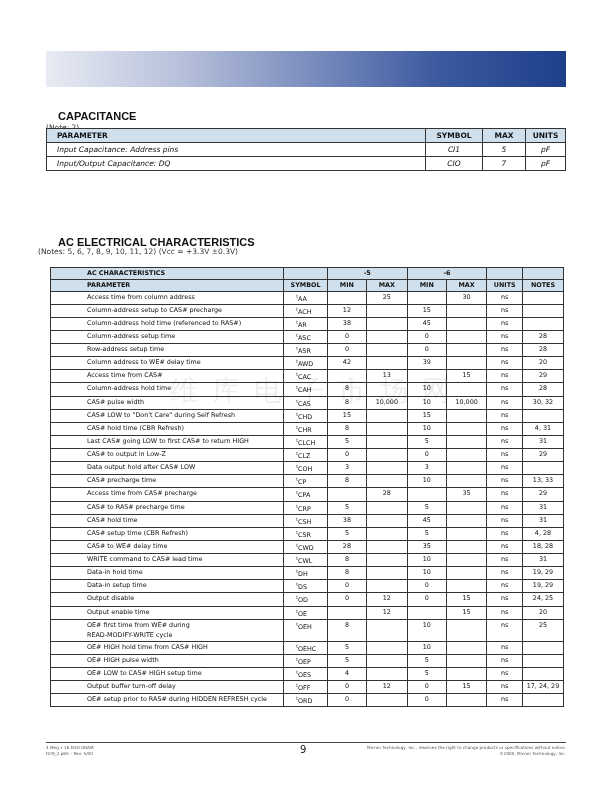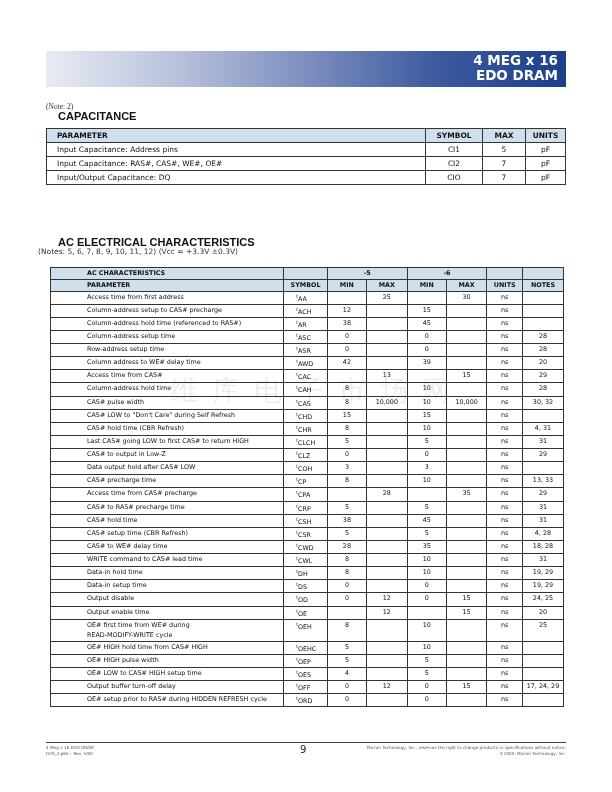--- a/index.html
+++ b/index.html
@@ -8,64 +8,54 @@
     background: linear-gradient(90deg, #e8ebf3 0%, #b9c2dc 25%, #7d8fbf 50%, #3d5aa0 75%, #1d3f8a 100%); }
   .logo { position:absolute; left:18px; top:4px; font-family:"DejaVu Sans", sans-serif; font-weight:bold; font-size:22px; color:#1e3a8a; letter-spacing:0px; }
   .logo .swoosh { position:absolute; left:-4px; top:2px; width:16px; height:24px; }
   .banner-title { position:absolute; right:8px; top:2px; text-align:right; color:#fff; font-weight:bold; font-size:13.5px; line-height:15px; font-family:"DejaVu Sans", sans-serif; }
   h2 { position:absolute; margin:12px; font-size:11px; font-weight:bold; font-family:Liberation Sans, sans-serif; }
   .note { position:absolute; font-size:7.5px; color:#333; }
   table { border-collapse:collapse; position:absolute; }
   .cap td, .cap th { border:1px solid #333; font-size:7.5px; height:13px; padding:0 4px; }
   .cap th { background:#cfe0ec; font-weight:bold; text-align:center; }
   .cap th.left, .cap td.left { text-align:left; padding-left:10px; }
-  .cap td { text-align:center; }
+  .cap td { text-align:center;font-style:italic; }
   .ac td, .ac th { border:1px solid #333; font-size:6.4px; padding:0 3px; height:10.8px; line-height:10px; }
   .ac th { background:#cfe0ec; font-weight:bold; text-align:center; }
   .ac th.left, .ac td.left { text-align:left;padding-left:36px; }
   .ac td { text-align:center; vertical-align:top; }
   .ac td.sym { text-align:left; padding-left:12px; }
   .ac tr.tall td { height:21px; }
   .watermark { position:absolute; left:170px; top:372px; font-size:28px; color:rgba(0,0,0,0.07); letter-spacing:14px; pointer-events:none; font-family:"DejaVu Sans", sans-serif; }
   .footer-line { position:absolute; left:46px; top:742px; width:520px; height:1px; background:#444; }
   .footer-left { position:absolute; left:46px; top:745px; font-size:4.2px; line-height:5.5px; color:#555; }
   .footer-page { position:absolute; left:300px; top:744px; font-size:10px; color:#222; }
   .footer-right { position:absolute; right:46px; top:745px; font-size:4.2px; line-height:5.5px; color:#555; text-align:right; }
 </style>
 </head>
 <body>
 
 <div class="banner">
-  <div class="banner-title">
-    <div>4 MEG x 16</div>
-    <div>EDO DRAM</div>
-  </div>
 </div>
 
 <h2 style="left:46px; top:98px;">CAPACITANCE</h2>
-<div class="note" style="left:46px; top:102px;font-family:Liberation Serif, serif;">(Note: 2)</div>
+<div class="note" style="left:46px; top:123px;">(Note: 2)</div>
 
 <table class="cap" style="left:46px; top:128px; width:520px;">
   <tbody>
       <tr>
     <th class="left" style="width:364px">PARAMETER</th>
     <th style="width:48px">SYMBOL</th>
     <th style="width:34px">MAX</th>
     <th>UNITS</th>
   </tr>
   <tr>
     <td class="left">Input Capacitance: Address pins</td>
     <td>CI1</td>
     <td>5</td>
-    <td>pF</td>
-  </tr>
-  <tr>
-    <td class="left">Input Capacitance: RAS#, CAS#, WE#, OE#</td>
-    <td>CI2</td>
-    <td>7</td>
     <td>pF</td>
   </tr>
   <tr>
     <td class="left">Input/Output Capacitance: DQ</td>
     <td>CIO</td>
     <td>7</td>
     <td>pF</td>
   </tr>
 </tbody>
   </table>
@@ -90,21 +80,21 @@
       <th style="width:36px">MAX</th>
       <th style="width:36px">MIN</th>
       <th style="width:36px">MAX</th>
       <th>UNITS</th>
       <th>NOTES</th>
     </tr>
   </thead>
   <tbody id="ac-body">
       <tr>
         <td class="left">
-          <div>Access time from first address</div>
+          <div>Access time from column address</div>
         </td>
         <td class="sym"><sup style="font-size: 4.5px;">t</sup><span>AA</span></td>
         <td></td>
         <td>25</td>
         <td></td>
         <td>30</td>
         <td>ns</td>
         <td></td>
       </tr>
       <tr>

